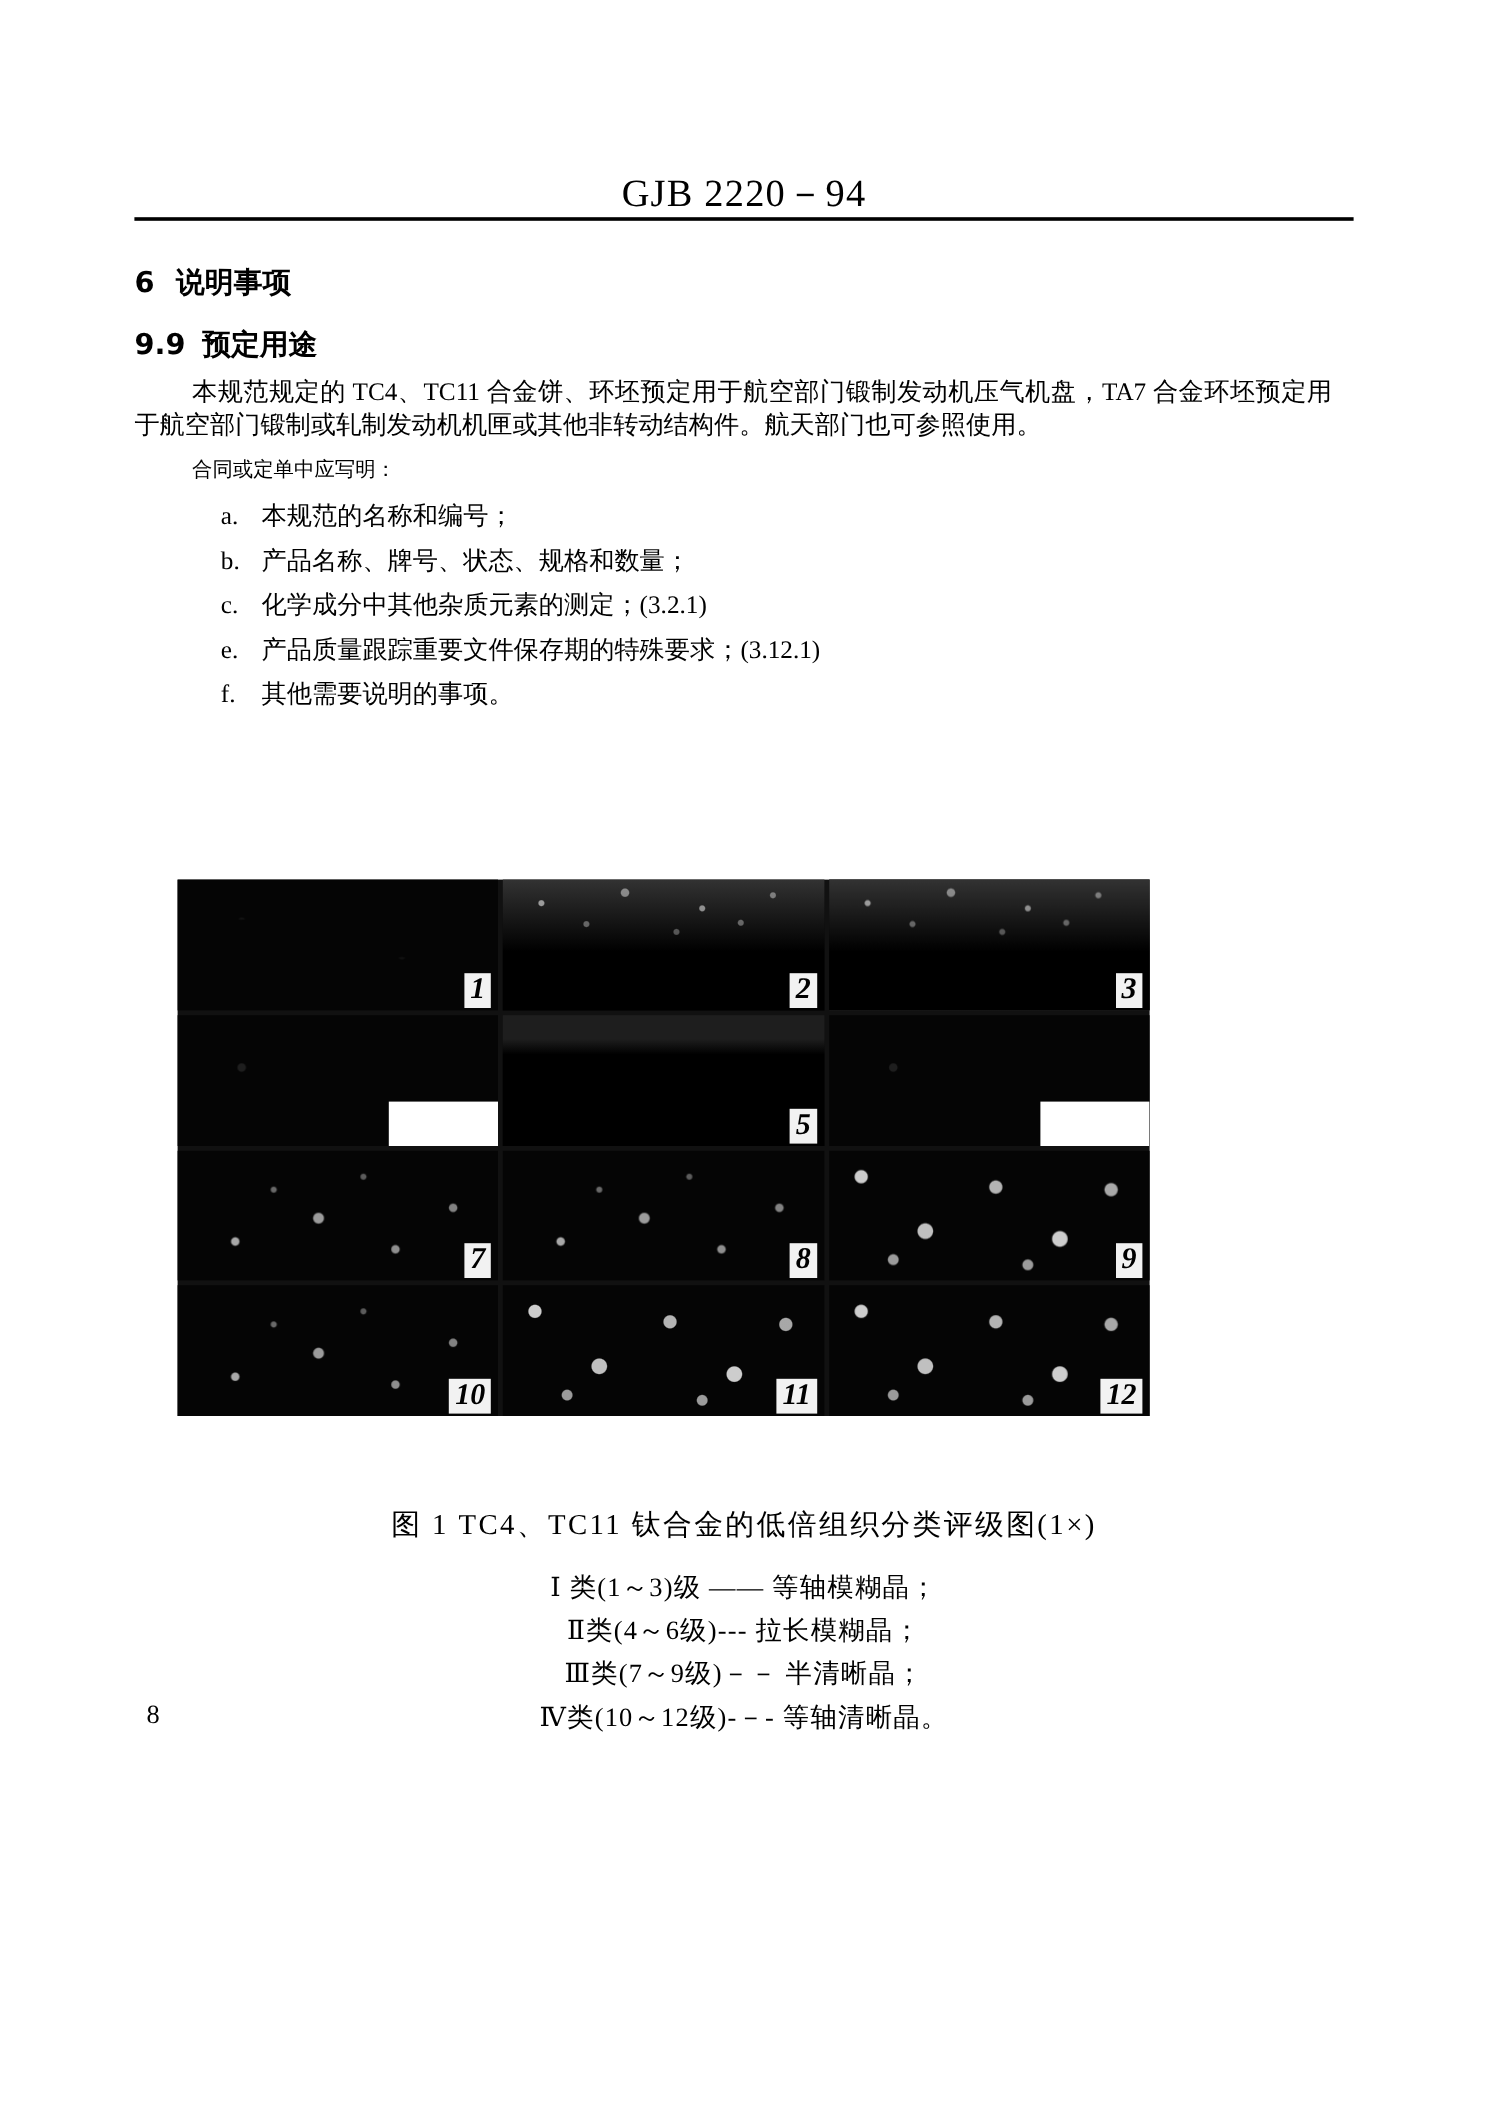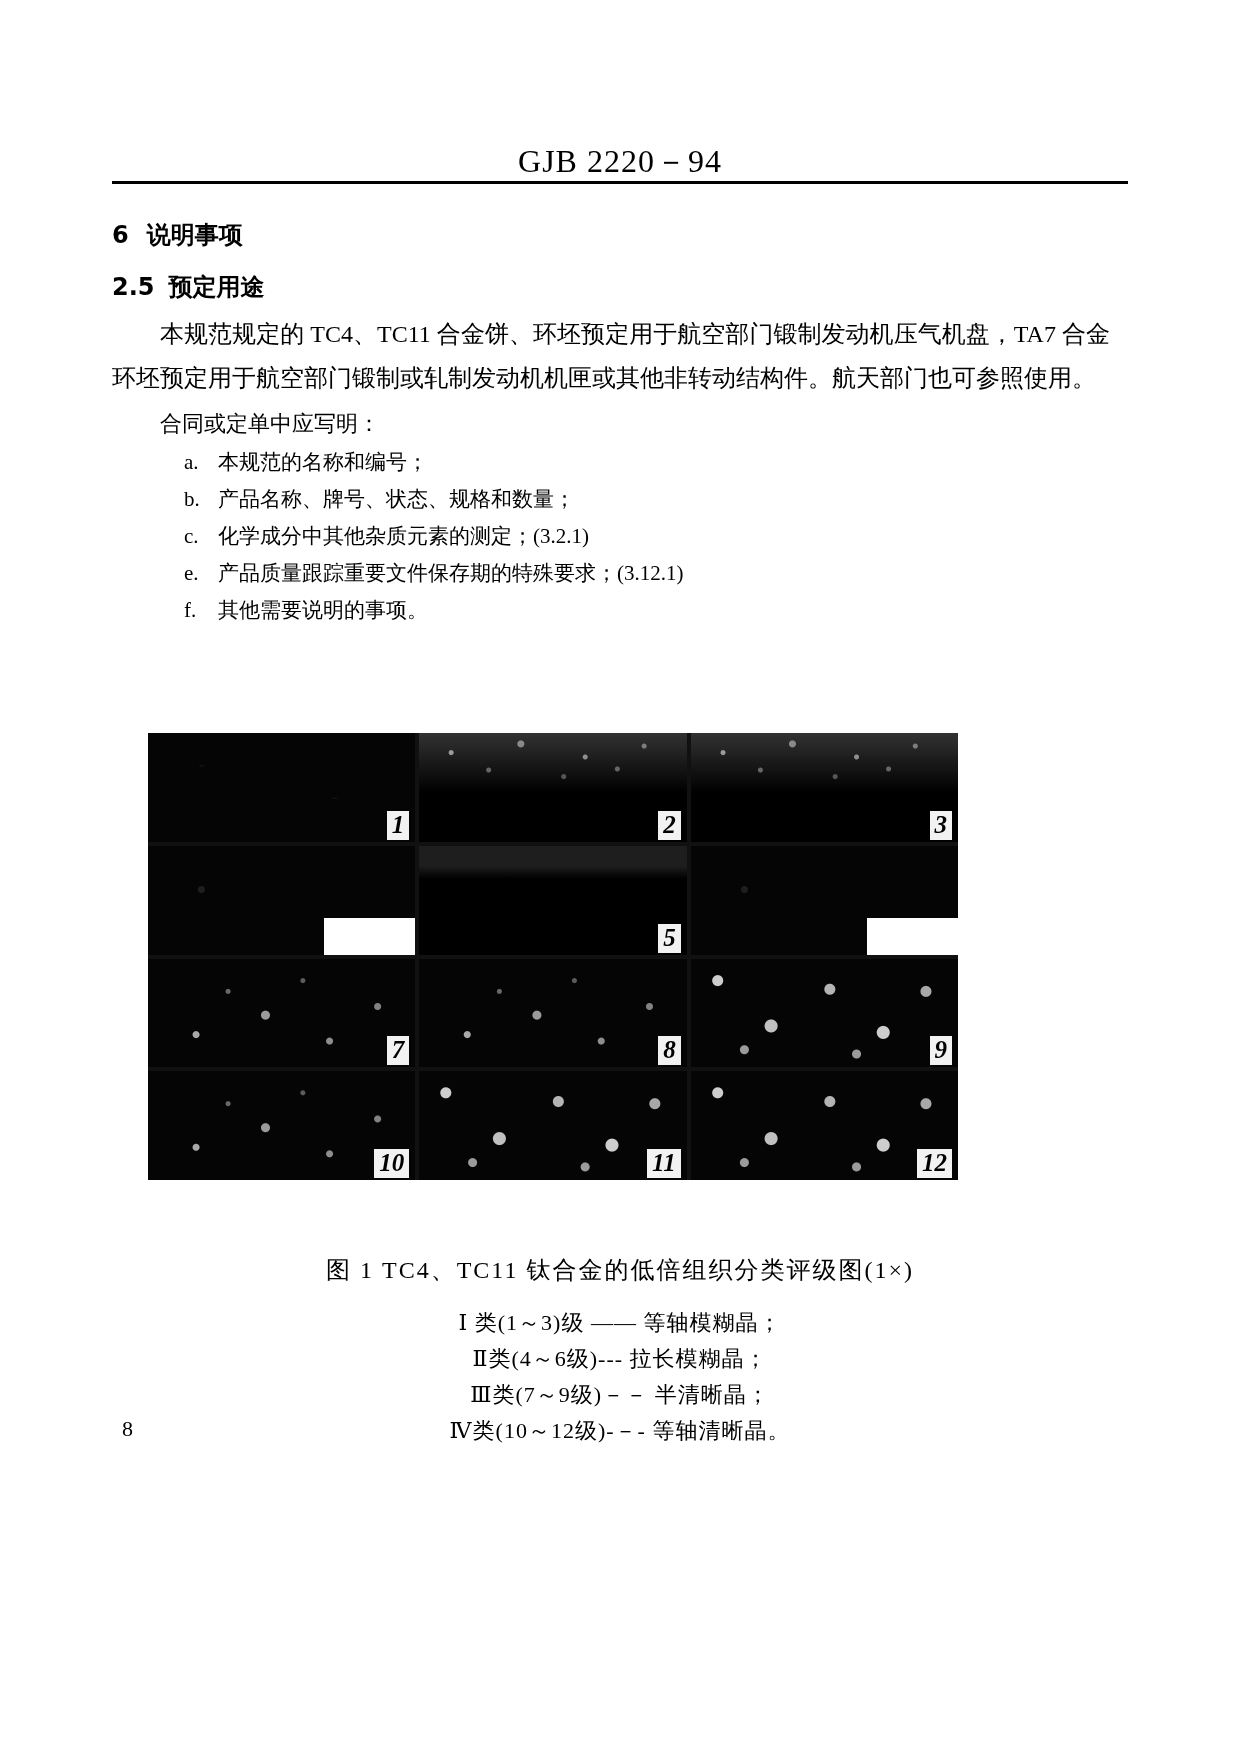--- a/index.html
+++ b/index.html
@@ -63,28 +63,28 @@
   .h2 {
     font-family: "DejaVu Sans", "Liberation Sans", sans-serif;
     font-weight: bold;
     font-size: 24px;
     margin: 16px 0 8px 0;
   }
   .h2 .num { margin-right: 14px; }
   .para {
     margin: 0 18px 4px 0;
     text-indent: 48px;
-    font-size: 24px;
-    line-height: 44px;
+    font-size: 21px;
+    line-height: 28px;
     text-align: justify;
   }
   .sub-lead {
     margin: 6px 0 2px 0;
     text-indent: 48px;
-    font-size: 22px;
+    font-size: 17px;
     line-height: 36px;
   }
   .list {
     margin: 0;
     padding: 0;
     list-style: none;
   }
   .list li {
     margin: 0;
     padding: 0 0 0 72px;
@@ -225,21 +225,21 @@
   </div>
   <div class="header-rule"></div>
 
   <div class="content">
 
     <div class="h1">
       <span class="num">6</span><span>说明事项</span>
     </div>
 
     <div class="h2">
-      <span class="num">2.5</span><span>预定用途</span>
+      <span class="num">9.9</span><span>预定用途</span>
     </div>
     <p class="para">本规范规定的 TC4、TC11 合金饼、环坯预定用于航空部门锻制发动机压气机盘，TA7 合金环坯预定用于航空部门锻制或轧制发动机机匣或其他非转动结构件。航天部门也可参照使用。</p>
 
     <p class="sub-lead">合同或定单中应写明：</p>
 
     <ul class="list">
       <li><span class="mk">a.</span><span>本规范的名称和编号；</span></li>
       <li><span class="mk">b.</span><span>产品名称、牌号、状态、规格和数量；</span></li>
       <li><span class="mk">c.</span><span>化学成分中其他杂质元素的测定；(3.2.1)</span></li>
       <li><span class="mk">e.</span><span>产品质量跟踪重要文件保存期的特殊要求；(3.12.1)</span></li>

